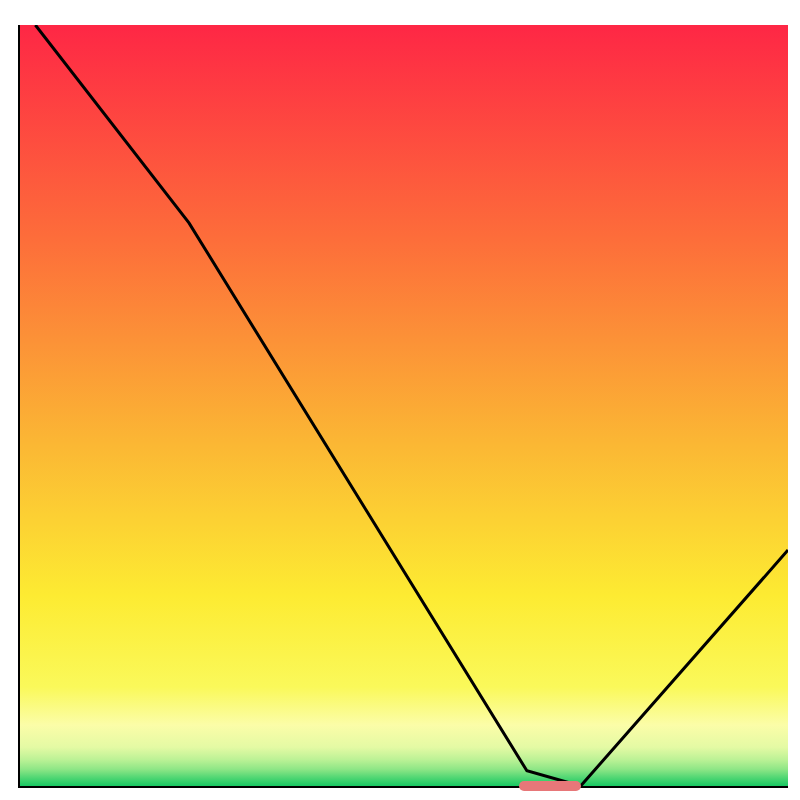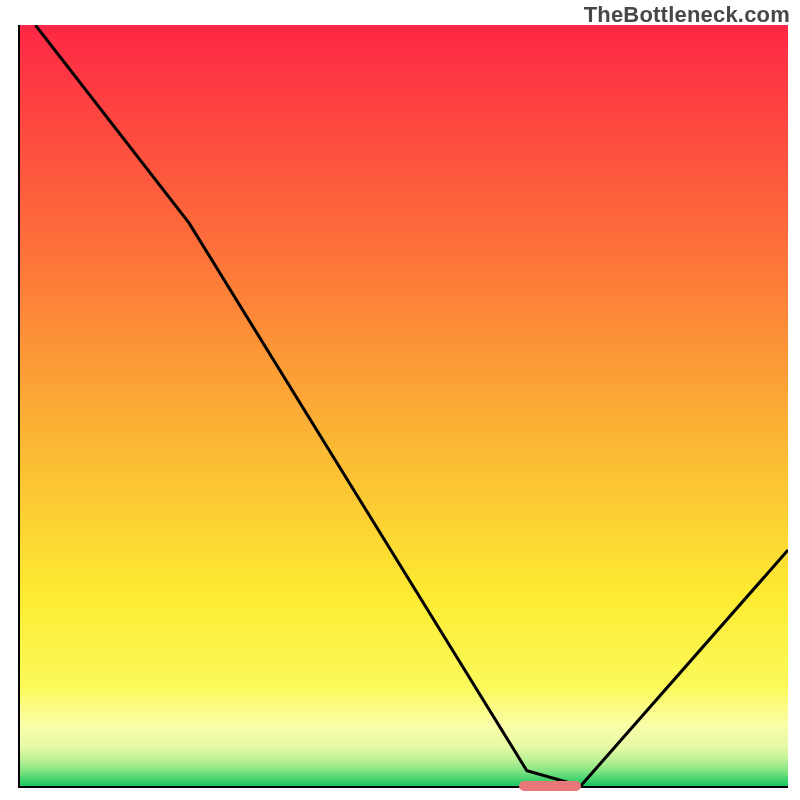--- a/index.html
+++ b/index.html
@@ -52,21 +52,20 @@
     position: absolute;
     height: 10px;
     border-radius: 5px;
     background: #e77779;
   }
 </style>
 </head>
 <body>
 
 <div class="container">
-  <div class="watermark">TheBottleneck.com</div>
 
   <div class="plot-area">
     <svg class="gradient" viewBox="0 0 100 100" preserveAspectRatio="none">
       <defs>
         <linearGradient id="bg-grad" x1="0" y1="0" x2="0" y2="1">
             <stop offset="0%" stop-color="#fe2745"></stop>
             <stop offset="28.000000000000004%" stop-color="#fd6d3a"></stop>
             <stop offset="55.00000000000001%" stop-color="#fbb734"></stop>
             <stop offset="75%" stop-color="#fdeb32"></stop>
             <stop offset="87%" stop-color="#faf95a"></stop>

